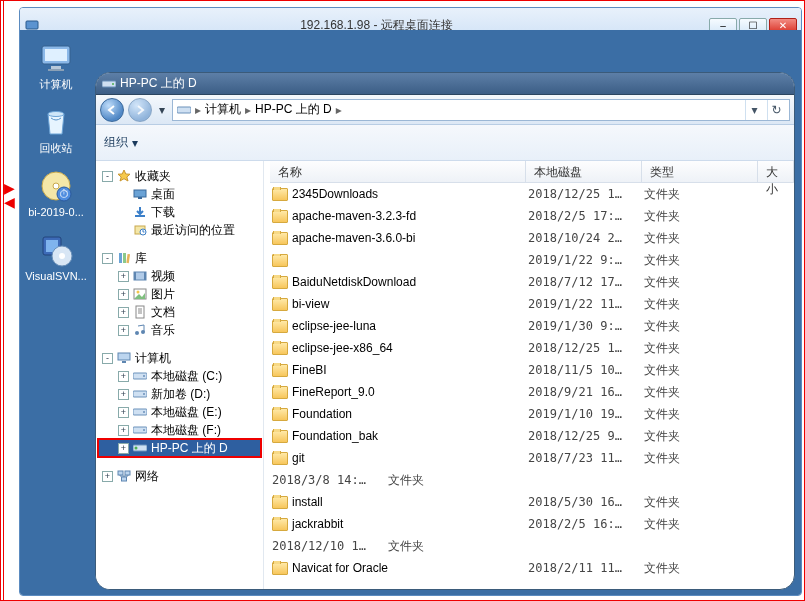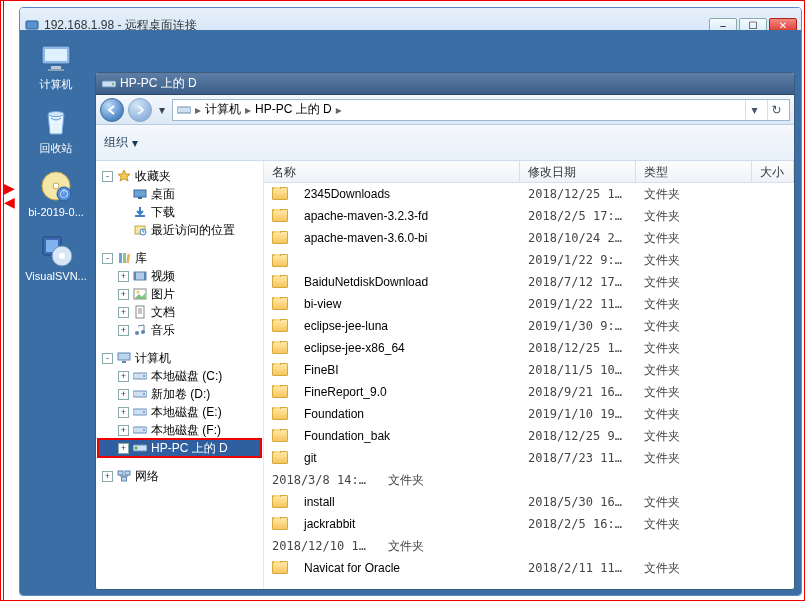--- a/index.html
+++ b/index.html
@@ -1,35 +1,35 @@
 <!DOCTYPE html>
 <html><head>
 <meta charset="utf-8">
 <style>
 * { margin: 0; padding: 0; box-sizing: border-box; font-family: "Microsoft YaHei", "SimSun", Arial, sans-serif; font-size: 12px; }
 body { background: #fff; width: 805px; height: 601px; position: relative; border: 1px solid #e00; }
 
 
 .rdp-window { position: absolute; left: 18px; top: 6px; width: 783px; height: 589px; border: 1px solid #5b8bc0; border-radius: 4px; overflow: hidden; }
-.rdp-titlebar { height: 36px; background: linear-gradient(to bottom, #e8f1fb, #cde0f6); display: flex; align-items: center; padding: 12px 4px; border-bottom: 1px solid #a8c5e5; }
+.rdp-titlebar { height: 36px; background: linear-gradient(to bottom, #e8f1fb, #cde0f6); display: flex; align-items: center; padding: 12px 4px; border-bottom: 1px solid #a8c5e5; text-align: center; }
 .rdp-titlebar .icon { width: 16px; height: 16px; margin-right: 4px; display: flex; align-items: center; justify-content: center; }
 .rdp-titlebar .title { flex: 1; color: #333; }
 .win-controls { display: flex; gap: 2px; }
 .win-btn { width: 28px; height: 16px; border: 1px solid #8aa; border-radius: 2px; background: linear-gradient(to bottom, #f6fbff, #d6e8f8); display: flex; align-items: center; justify-content: center; font-size: 10px; cursor: pointer; }
 .win-btn.close { background: linear-gradient(to bottom, #f28b82, #d93025); color: #fff; border-color: #b02018; }
 .rdp-body { position: absolute; top: 22px; left: 0; right: 0; bottom: 0; background: #3b6ea5; }
 
 
 .desktop-icons { position: absolute; left: 6px; top: 10px; width: 60px; display: flex; flex-direction: column; gap: 14px; align-items: center; }
 .desktop-icon { width: 56px; display: flex; flex-direction: column; align-items: center; cursor: pointer; }
 .desktop-icon .glyph { width: 36px; height: 36px; display: flex; align-items: center; justify-content: center; }
 .desktop-icon .label { color: #fff; text-align: center; margin-top: 2px; font-size: 11px; line-height: 1.1; }
 
 
-.explorer { position: absolute; left: 75px; top: 42px; width: 700px; height: 518px; background: #fff; border: 1px solid #3b5b7a; border-radius: 3px; overflow: hidden; display: flex; flex-direction: column; }
+.explorer { position: absolute; left: 75px; top: 42px; width: 700px; height: 518px; background: #fff; border: 1px solid #3b5b7a; border-radius: 15px; overflow: hidden; display: flex; flex-direction: column; }
 .explorer-titlebar { height: 22px; background: linear-gradient(to bottom, #5d7fa7, #3c5e86); display: flex; align-items: center; padding: 0 6px; color: #fff; border-bottom: 1px solid #2b4560; }
 .explorer-titlebar .title { flex: 1; display: flex; align-items: center; gap: 4px; }
 
 .toolbar-nav { height: 30px; background: linear-gradient(to bottom, #f4f8fc, #dce8f5); border-bottom: 1px solid #b8cde4; display: flex; align-items: center; padding: 0 4px; gap: 4px; }
 .nav-btn { width: 24px; height: 24px; border-radius: 12px; background: radial-gradient(circle at 35% 30%, #bedcfa, #4f87c5 70%); border: 1px solid #3b6a9c; display: flex; align-items: center; justify-content: center; color: #fff; cursor: pointer; }
 .nav-btn.disabled { opacity: .55; }
 .nav-dd { width: 12px; height: 18px; display: flex; align-items: center; justify-content: center; color: #345; cursor: pointer; }
 .addr-bar { flex: 1; height: 22px; border: 1px solid #9bb7d5; background: #fff; display: flex; align-items: center; padding: 0 4px; gap: 4px; }
 .addr-bar .crumb { display: flex; align-items: center; gap: 2px; }
 .addr-bar .sep { color: #666; }
@@ -43,30 +43,30 @@
 .tree-group { margin-bottom: 10px; }
 .tree-row { display: flex; align-items: center; height: 18px; padding-left: 4px; cursor: pointer; white-space: nowrap; }
 .tree-row.indent1 { padding-left: 20px; }
 .tree-row .exp { width: 11px; height: 11px; border: 1px solid #8aa; background: #fff; display: flex; align-items: center; justify-content: center; font-size: 9px; line-height: 1; margin-right: 3px; color: #345; }
 .tree-row .exp.blank { border: none; background: transparent; }
 .tree-row .ticon { width: 16px; height: 16px; margin-right: 3px; display: flex; align-items: center; justify-content: center; }
 .tree-row.selected { background: #2e5fa0; color: #fff; }
 .tree-row.highlight-red { outline: 2px solid #e00; outline-offset: -1px; }
 
 .listing { flex: 1; display: flex; flex-direction: column; overflow: hidden; }
-.list-header { height: 22px; background: linear-gradient(to bottom, #fdfdfe, #eef2f7); border-bottom: 1px solid #d7dfea; display: flex; }
+.list-header { height: 22px; background: linear-gradient(to bottom, #fdfdfe, #eef2f7); border-bottom: 1px solid #d7dfea; display: flex; margin-left: 6px; }
 .list-header .col { border-right: 1px solid #d7dfea; padding: 3px 8px; color: #333; cursor: pointer; }
 .col-name { width: 256px; }
 .col-date { width: 116px; }
 .col-type { width: 116px; }
 .col-size { flex: 1; }
 .list-body { flex: 1; overflow-y: auto; }
 .list-row { display: flex; height: 22px; align-items: center; cursor: pointer; }
 .list-row .cell { padding: 0 8px; overflow: hidden; white-space: nowrap; text-overflow: ellipsis; font-family: "Consolas", "SimSun", monospace; font-size: 12px; }
-.list-row .cell.name { width: 256px; display: flex; align-items: flex-start; gap: 16px; }
+.list-row .cell.name { width: 256px; display: flex; align-items: flex-end; gap: 4px; }
 .list-row .cell.date { width: 116px; color: #444; }
 .list-row .cell.type { width: 116px; color: #444; }
 .folder-glyph { width: 16px; height: 13px; background: linear-gradient(to bottom, #ffe9a8, #f7c65b); border: 1px solid #d6a93e; border-radius: 1px; position: relative; }
 .folder-glyph::before { content: ""; position: absolute; top: -3px; left: 0; width: 6px; height: 3px; background: #f7d986; border: 1px solid #d6a93e; border-bottom: none; border-radius: 1px 1px 0 0; }
 
 
 .red-v { position: absolute; left: 2px; top: 0; bottom: 0; width: 0; border-left: 1px solid #e00; }
 .red-arrows { position: absolute; left: 3px; top: 180px; color: #e00; font-size: 14px; line-height: 1; }
 
 
@@ -370,21 +370,21 @@
                     <path d="M3 6 L3 7 L11 7 L11 6 M7 7 L7 8" stroke="#5e86b1" fill="none"></path>
                   </svg>
                 </span>
                 <span>网络</span>
               </div>
             </div>
           </div>
         <div class="listing">
           <div class="list-header">
             <div class="col col-name">名称</div>
-            <div class="col col-date">修改日期</div>
+            <div class="col col-date">本地磁盘</div>
             <div class="col col-type">类型</div>
             <div class="col col-size">大小</div>
           </div>
           <div class="list-body" id="list-body">
               <div class="list-row">
                 <div class="cell name">
                   <span class="folder-glyph"></span>
                   <span>2345Downloads</span>
                 </div>
                 <div class="cell date">2018/12/25 15:00</div>

